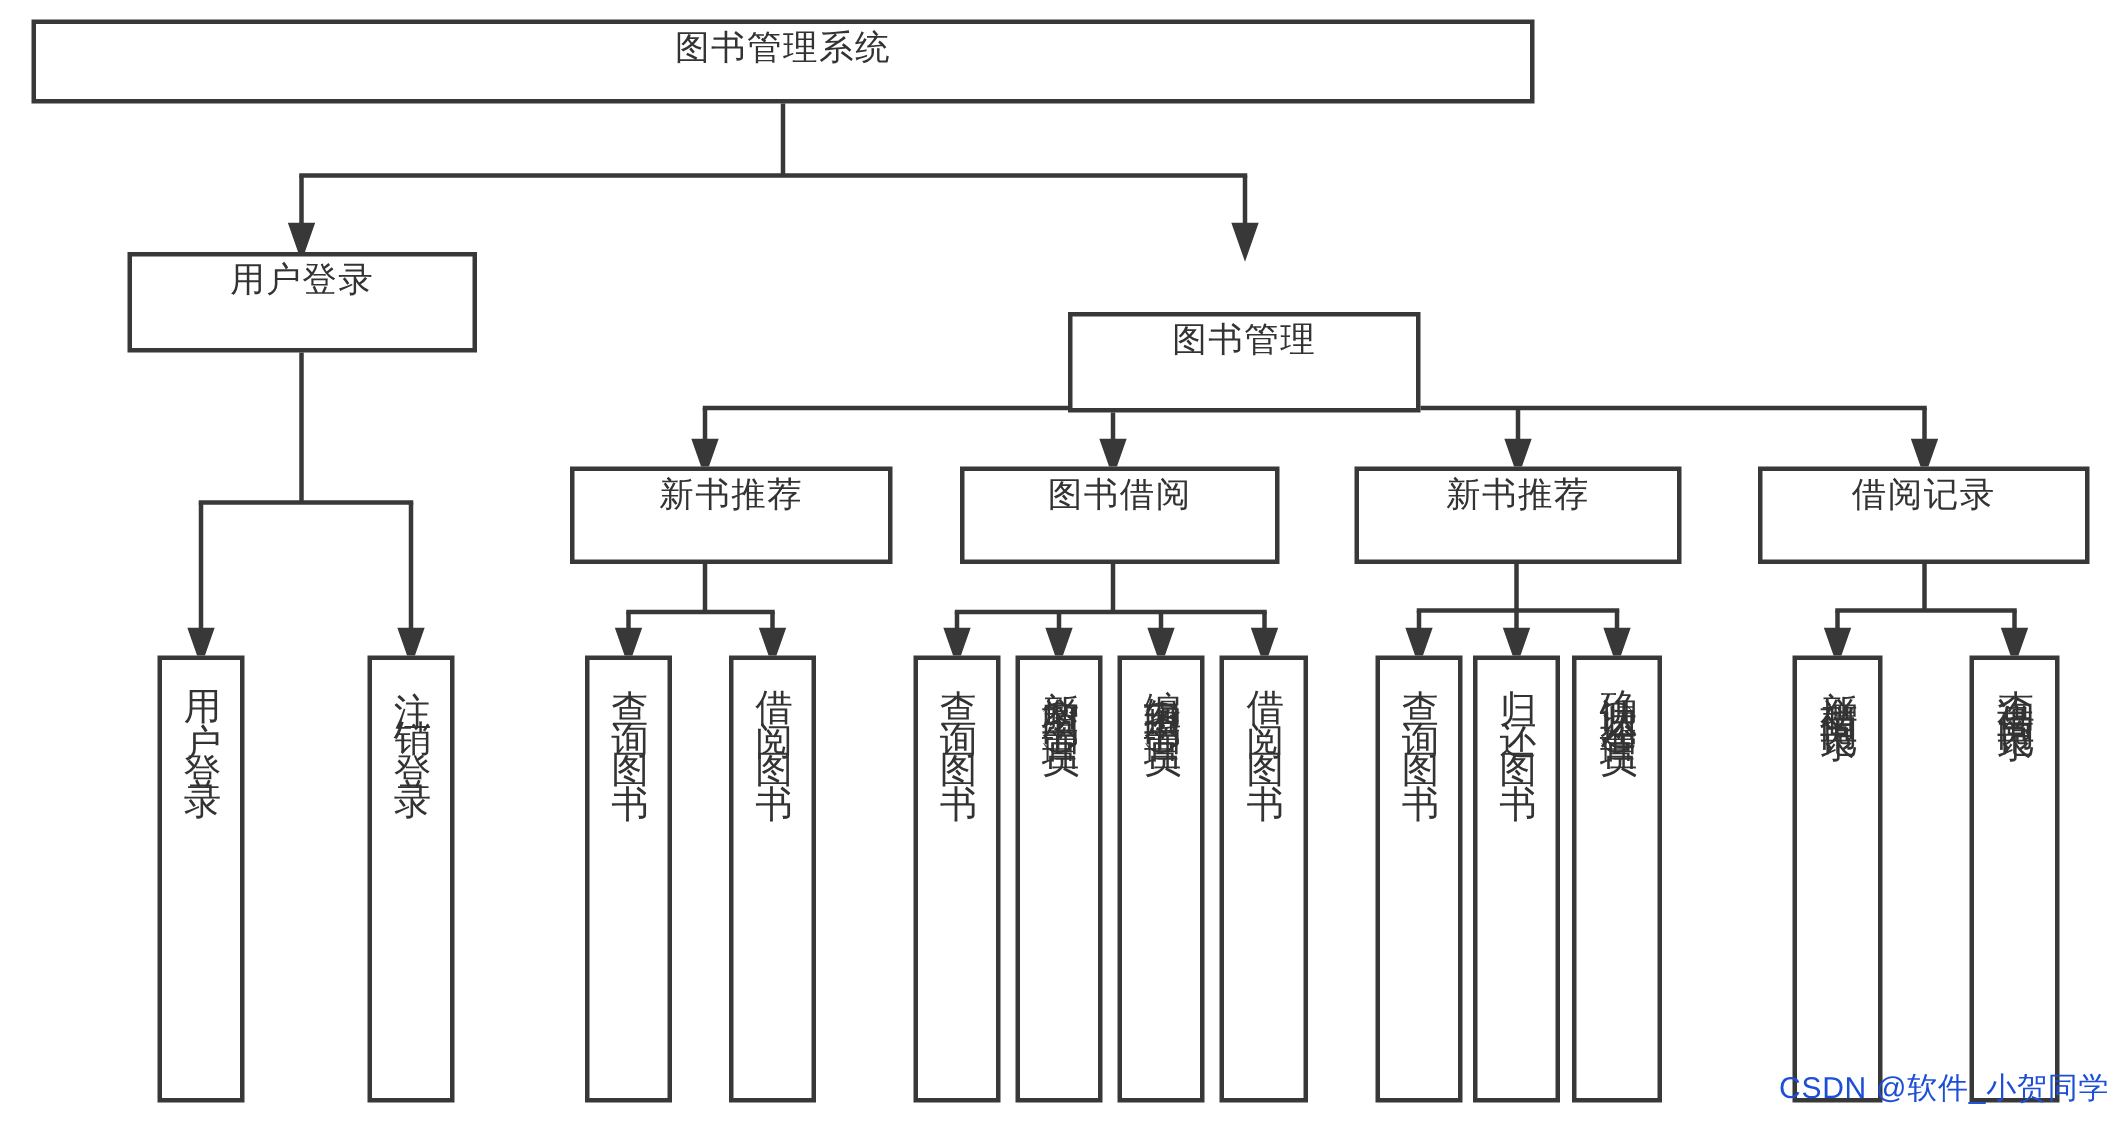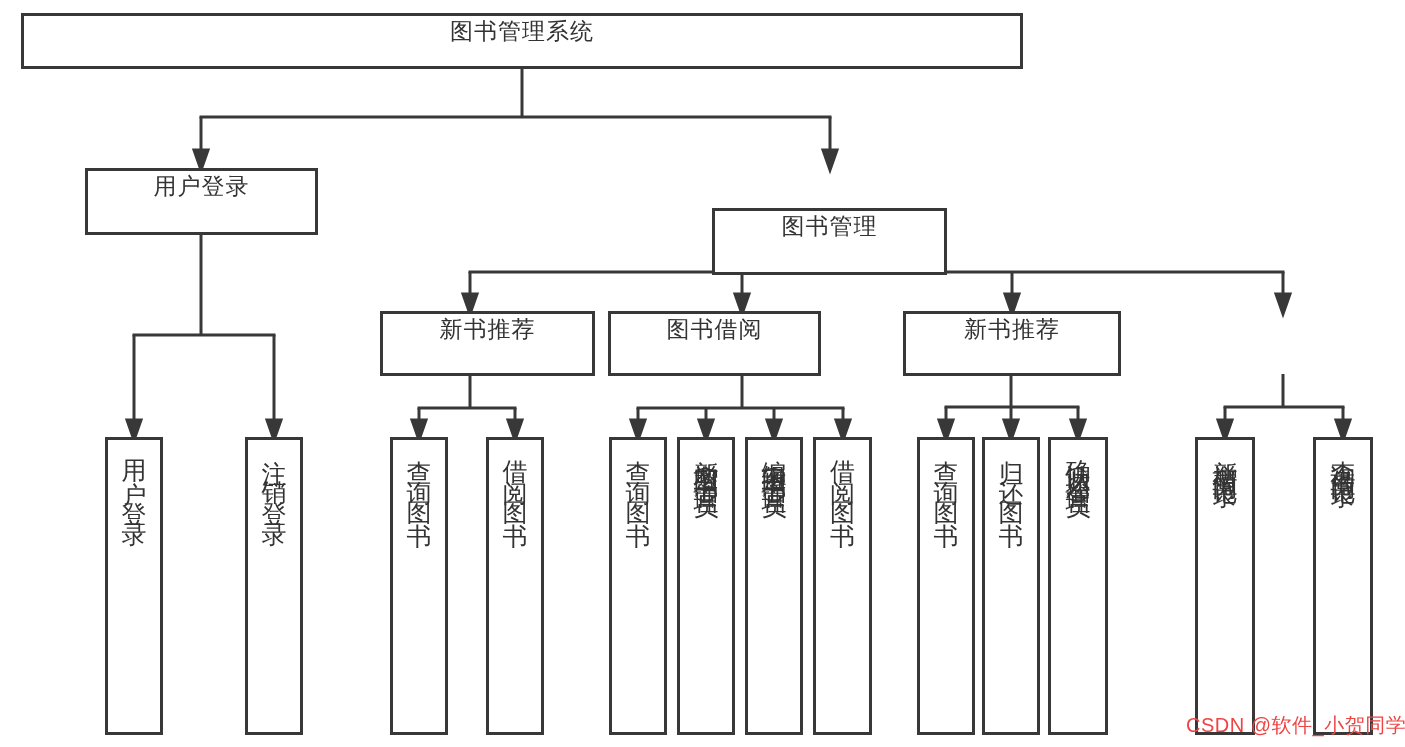--- a/index.html
+++ b/index.html
@@ -13,21 +13,21 @@
     display:flex;align-items:flex-start;justify-content:center;
     color:#333333;font-size:23px;letter-spacing:1px;
   }
   .leaf{font-size:25px;}
   .leaf .vtext{
     writing-mode:vertical-rl;text-orientation:mixed;line-height:1.0;white-space:nowrap;
   }
   .pitch-wide .vtext{letter-spacing:21px;}
   .pitch-tight .vtext{letter-spacing:5px;}
   .watermark{
-    position:absolute;left:1186px;top:712px;font-size:20px;color:#ef4444;
+    position:absolute;left:1186px;top:712px;font-size:20px;color:#1d4ed8;
     letter-spacing:0.5px;white-space:nowrap;
   }
 </style>
 </head>
 <body>
 
 <div class="stage">
 
   <svg class="wires" viewBox="0 0 1405 747" stroke="#383838" stroke-width="3" fill="#383838">
 
@@ -112,25 +112,28 @@
   <div class="node" style="left:85px;top:168px;width:233px;height:67px;">
     <span>用户登录</span>
   </div>
   <div class="node" style="left:712px;top:168px;width:235px;height:67px;margin-top:40px;">
     <span>图书管理</span>
   </div>
 
   <div class="node" style="left:363px;top:311px;width:215px;height:65px;margin-left:17px;">
     <span>新书推荐</span>
   </div>
-  <div class="node" style="left:608px;top:311px;width:213px;height:65px;">
+  <div class="node" style="left:640px;top:311px;width:213px;height:65px;">
     <span>图书借阅</span>
   </div>
   <div class="node" style="left:903px;top:311px;width:218px;height:65px;">
     <span>新书推荐</span>
+  </div>
+  <div class="node" style="left:1172px;top:311px;width:221px;height:65px;">
+    <span>借阅记录</span>
   </div>
 
   <div class="node leaf pitch-wide" style="left:105px;top:437px;width:58px;height:298px;">
     <span class="vtext">用户登录</span>
   </div>
   <div class="node leaf pitch-wide" style="left:245px;top:437px;width:58px;height:298px;">
     <span class="vtext">注销登录</span>
   </div>
 
   <div class="node leaf pitch-wide" style="left:390px;top:437px;width:58px;height:298px;">

